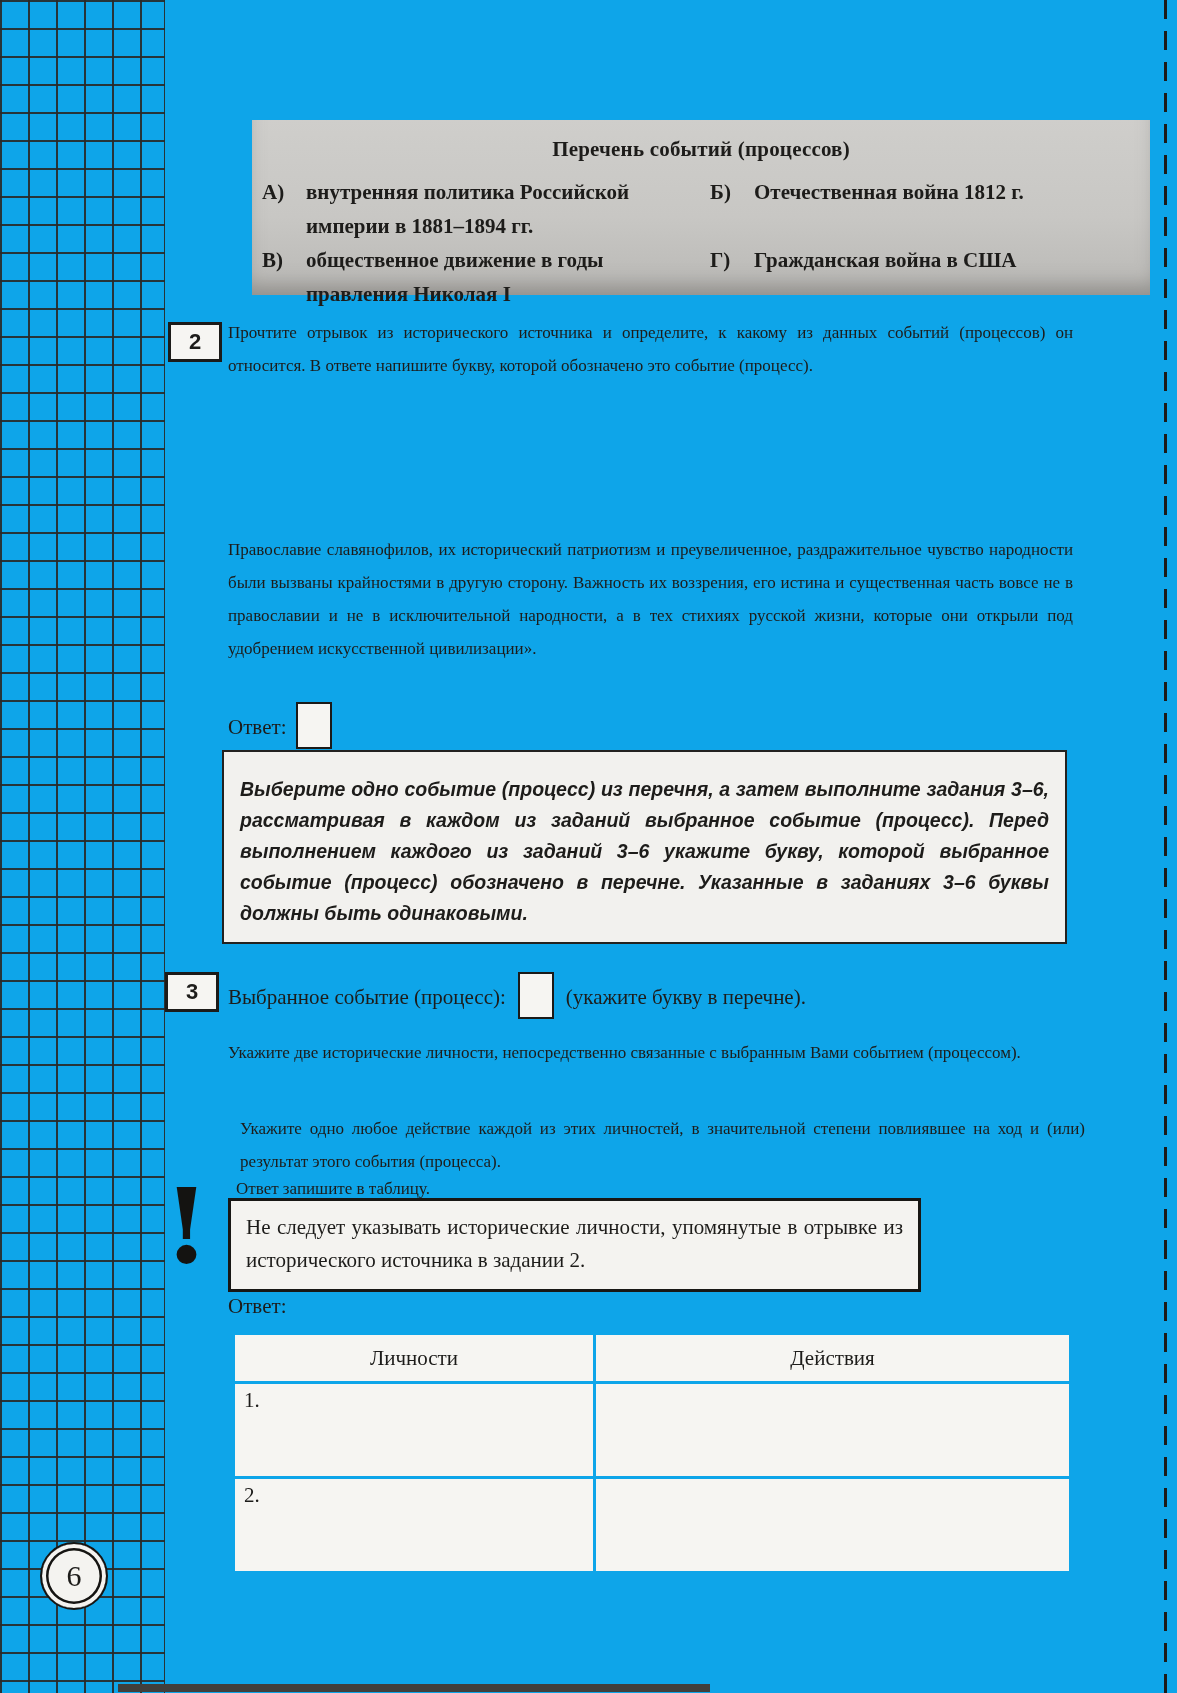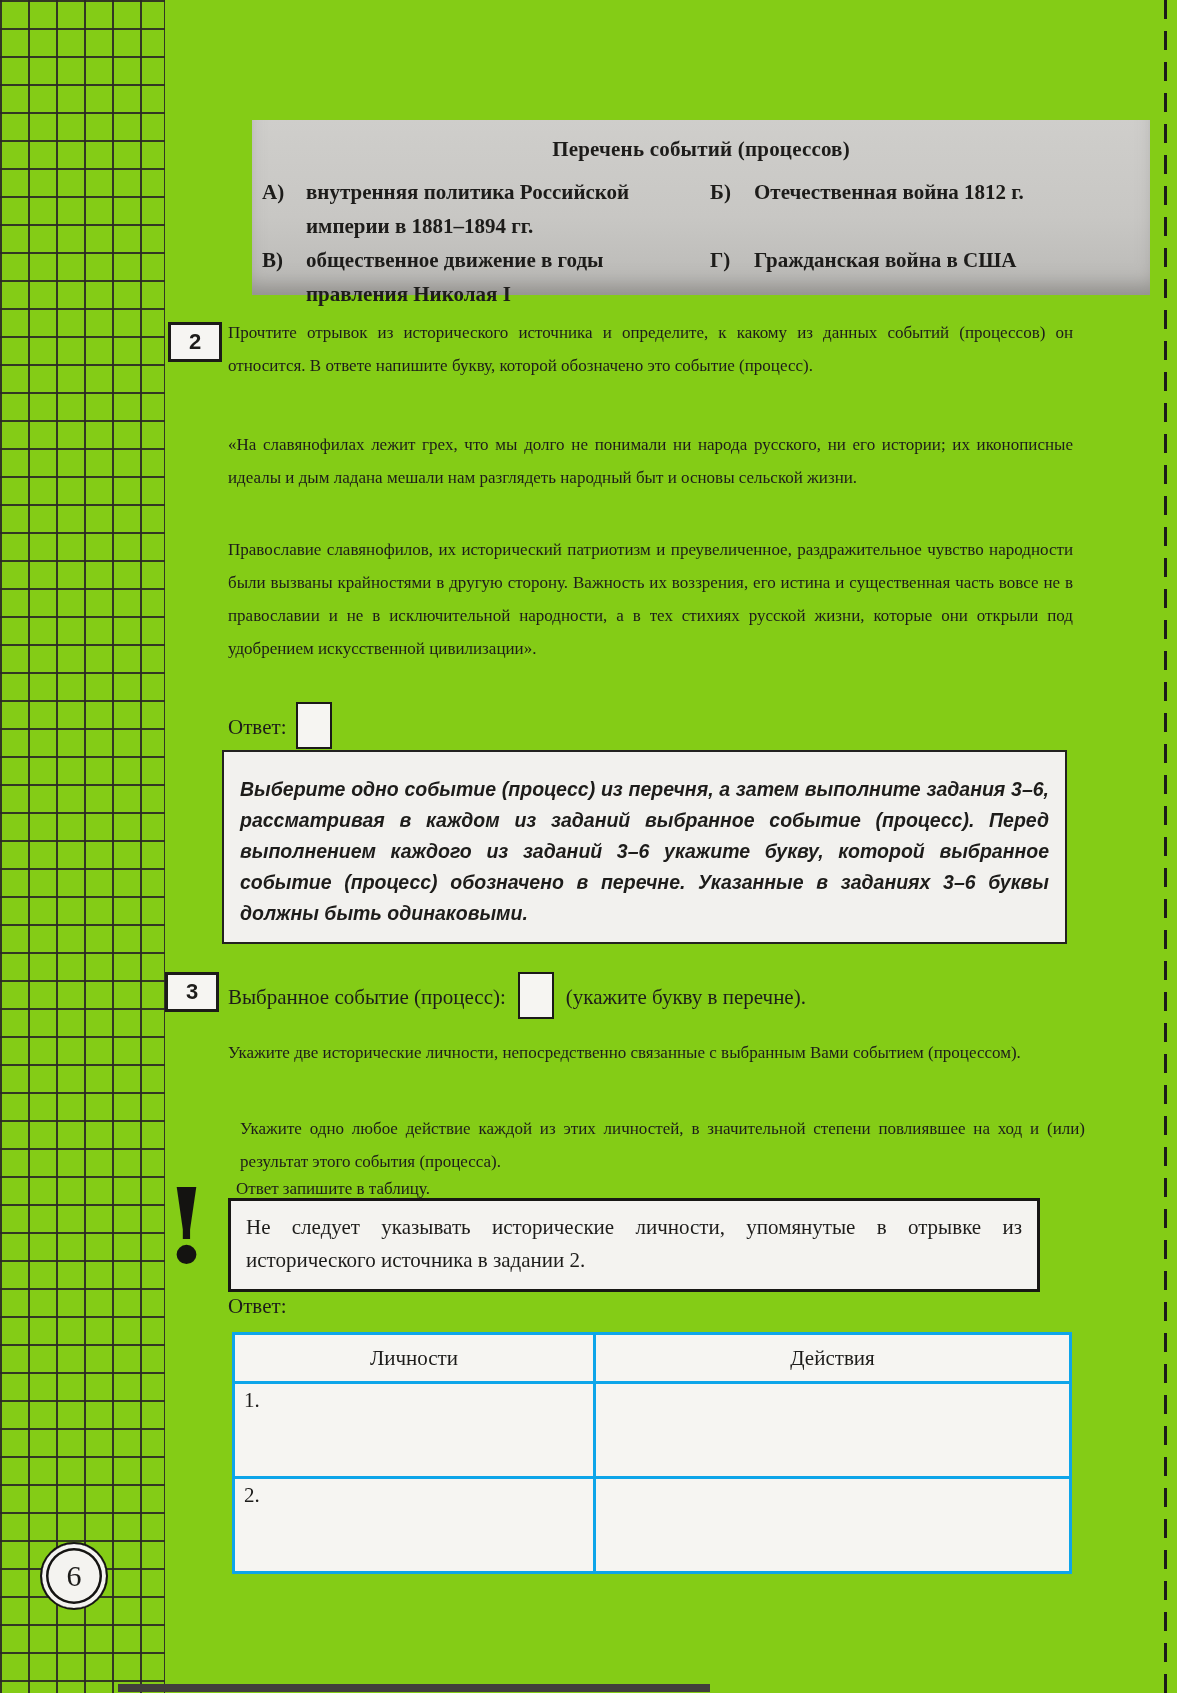--- a/index.html
+++ b/index.html
@@ -1,18 +1,18 @@
 <!DOCTYPE html>
 <html><head>
 <meta charset="utf-8">
 <style>
   html,body { margin:0; padding:0; background:#e8e7e4; }
   .page {
     position:relative; width:1177px; height:1693px;
-    background:#84cc16; overflow:hidden;
+    background:#0ea5e9; overflow:hidden;
     font-family:"Liberation Serif", serif; color:#1d1c1a;
   }
   .grid-strip {
     position:absolute; left:0; top:0; width:164px; height:1693px;
     background-image:
       linear-gradient(to right, rgba(42,40,37,.9) 1.6px, transparent 1.6px),
       linear-gradient(to bottom, rgba(42,40,37,.9) 1.6px, transparent 1.6px);
     background-size:28px 28px;
     border-right:1.6px solid rgba(42,40,37,.9);
   }
@@ -64,21 +64,21 @@
     font:bold italic 19.5px/31px "Liberation Sans", sans-serif;
     text-align:justify;
   }
 
   .bang {
     position:absolute; left:164px; top:1176px;
     font-family:"DejaVu Serif", serif; font-weight:900; font-size:102px; line-height:1;
     transform:scaleX(1.05); color:#141311;
   }
   .warning-box {
-    position:absolute; left:228px; top:1198px; width:812px; box-sizing:border-box;
+    position:absolute; left:228px; top:1198px; width:693px; box-sizing:border-box;
     border:3px solid #181715; background:#f4f3f0;
     padding:10px 15px 12px; font-size:21px; line-height:33px; text-align:justify;
   }
 
   table.answer-table {
     position:absolute; left:232px; top:1332px; width:840px;
     border-collapse:collapse; background:#f6f5f2;
   }
   .answer-table th, .answer-table td { border:3px solid #0ea5e9; font-size:21px; font-weight:normal; }
   .answer-table th { height:44px; text-align:center; }
@@ -122,21 +122,20 @@
         <span class="event-letter">Г)</span>
         <span class="event-text">Гражданская война в США</span>
       </div>
     </div>
   </section>
 
   <div class="task-num" style="left:168px; top:322px;">
     <span>2</span>
   </div>
   <p class="para" style="top:316px; margin:0;">Прочтите отрывок из исторического источника и определите, к какому из данных событий (процессов) он относится. В ответе напишите букву, которой обозначено это событие (процесс).</p>
-  <p class="para" style="top:428px; margin:0;">«На славянофилах лежит грех, что мы долго не понимали ни народа русского, ни его истории; их иконописные идеалы и дым ладана мешали нам разглядеть народный быт и основы сельской жизни.</p>
   <p class="para" style="top:533px; margin:0;">Православие славянофилов, их исторический патриотизм и преувеличенное, раздражительное чувство народности были вызваны крайностями в другую сторону. Важность их воззрения, его истина и существенная часть вовсе не в православии и не в исключительной народности, а в тех стихиях русской жизни, которые они открыли под удобрением искусственной цивилизации».</p>
 
   <div class="answer-line" style="top:702px;">
     <span>Ответ:</span><span class="answer-box"></span>
   </div>
 
   <div class="instruction-box">Выберите одно событие (процесс) из перечня, а затем выполните задания 3–6, рассматривая в каждом из заданий выбранное событие (процесс). Перед выполнением каждого из заданий 3–6 укажите букву, которой выбранное событие (процесс) обозначено в перечне. Указанные в заданиях 3–6 буквы должны быть одинаковыми.</div>
 
   <div class="task-num" style="left:165px; top:972px;">
     <span>3</span>

